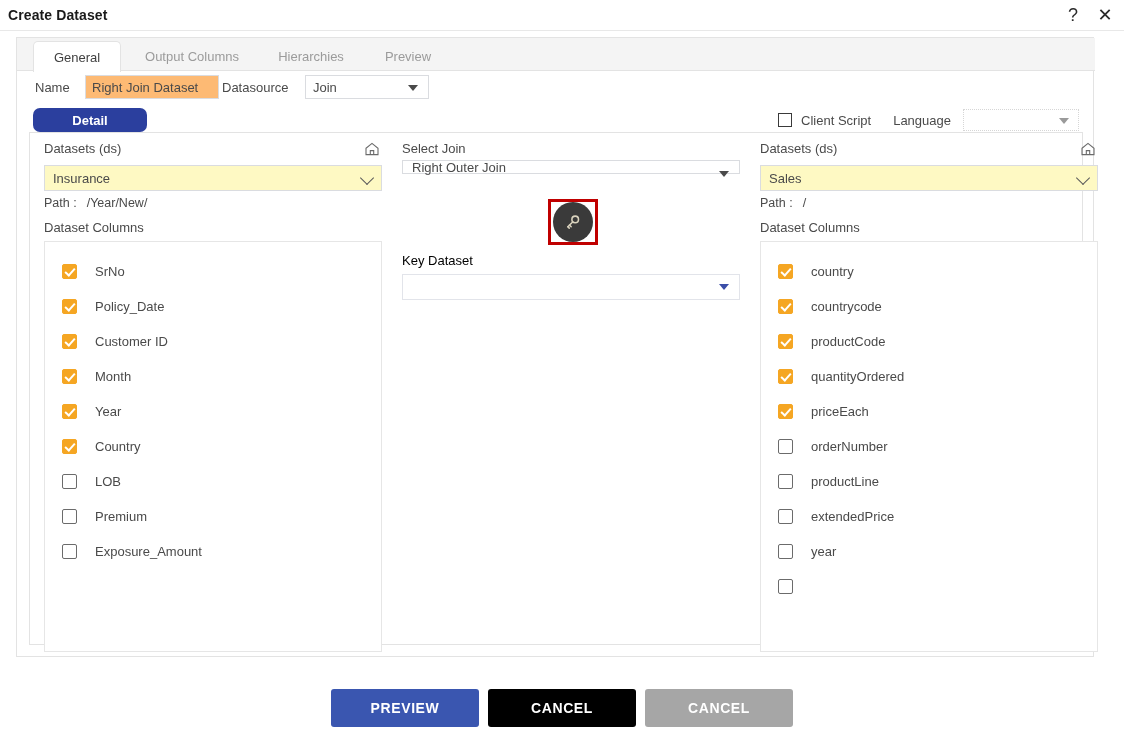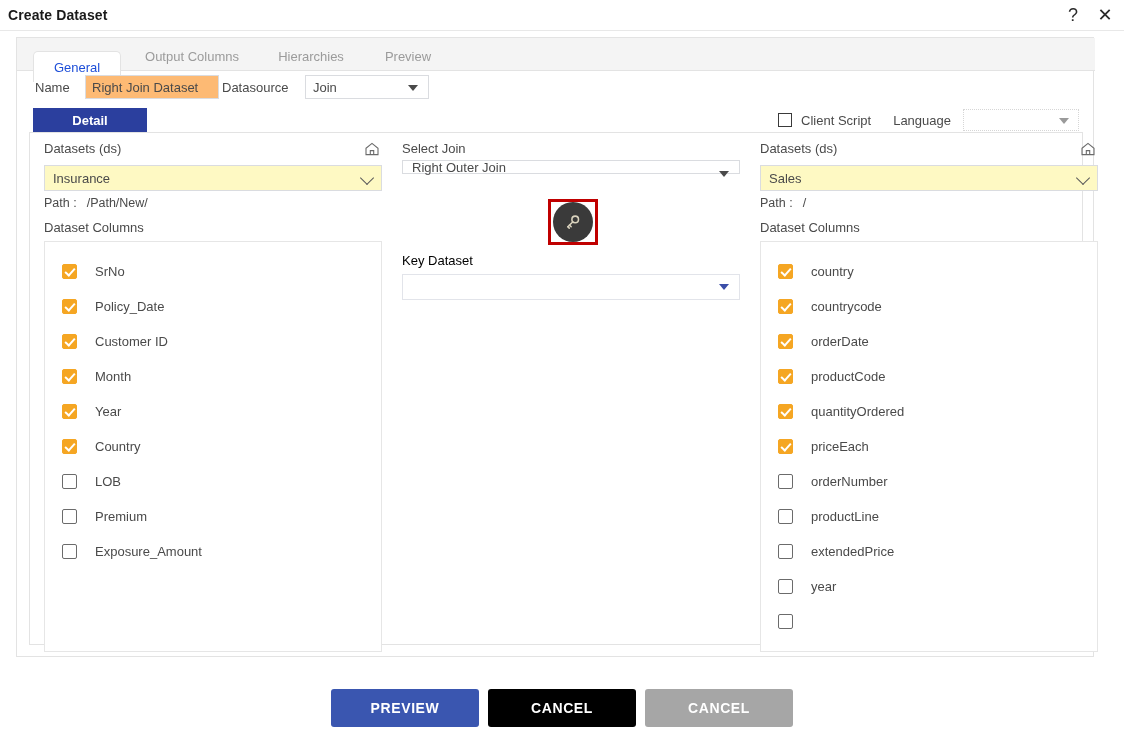--- a/index.html
+++ b/index.html
@@ -52,22 +52,22 @@
     position: absolute; top: 4px; height: 29px;
     display: flex; align-items: center; justify-content: center;
     font-size: 13px; color: #9b9b9b; cursor: pointer;
     padding: 0 18px;
   }
   .tab.active {
     background: #ffffff;
     border: 1px solid #e3e3e3;
     border-bottom: none;
     border-radius: 5px 5px 0 0;
-    color: #1d4ed8;
-    top: 13px; height: 31px;
+    color: #404040;
+    top: 3px; height: 31px;
   }
 
   
   #name-row {
     position: absolute; left: 0; top: 33px; width: 1078px; height: 34px;
   }
   #name-label { position: absolute; left: 18px; top: 9px; font-size: 13px; color: #4a4a4a; }
   #name-input {
     position: absolute; left: 68px; top: 4px; width: 134px; height: 24px;
     border: 1px solid #dadce0; background: #fdba74;
@@ -89,20 +89,21 @@
   }
   .tri-blue { border-top-color: #3b4ea8; }
 
   
   #detail-tab {
     position: absolute; left: 16px; top: 70px; width: 114px; height: 24px;
     background: #2b3f9e;
     color: #ffffff; font-size: 13px; font-weight: bold;
     display: flex; align-items: center; justify-content: center;
     cursor: pointer;
+    border-radius: 7px;
   }
 
   
   #content-panel {
     position: absolute; left: 12px; top: 94px;
     width: 1054px; height: 513px;
     border: 1px solid #e3e3e3;
     background: #ffffff;
   }
 
@@ -300,21 +301,21 @@
             <path d="M3 8.2 L9 3.4 L15 8.2 L15 14.6 L3 14.6 Z"></path>
             <path d="M7.3 14.6 L7.3 10.6 L10.7 10.6 L10.7 14.6"></path>
           </svg>
         </span>
       </div>
       <div class="ds-select">
         <span class="val">Insurance</span>
         <span class="chev"></span>
       </div>
       <div class="path-line">
-        <span>Path :</span><span class="pv">/Path/New/</span>
+        <span>Path :</span><span class="pv">/Year/New/</span>
       </div>
       <div class="cols-label">Dataset Columns</div>
       <div class="col-listbox">
         <div class="col-list-inner" id="left-col-list">
             <div class="col-item">
               <div class="cbox checked"></div>
               <div class="col-item-label">SrNo</div>
             </div>
             <div class="col-item">
               <div class="cbox checked"></div>
@@ -401,24 +402,20 @@
             <div class="col-item">
               <div class="cbox checked"></div>
               <div class="col-item-label">country</div>
             </div>
             <div class="col-item">
               <div class="cbox checked"></div>
               <div class="col-item-label">countrycode</div>
             </div>
             <div class="col-item">
               <div class="cbox checked"></div>
-              <div class="col-item-label">orderDate</div>
-            </div>
-            <div class="col-item">
-              <div class="cbox checked"></div>
               <div class="col-item-label">productCode</div>
             </div>
             <div class="col-item">
               <div class="cbox checked"></div>
               <div class="col-item-label">quantityOrdered</div>
             </div>
             <div class="col-item">
               <div class="cbox checked"></div>
               <div class="col-item-label">priceEach</div>
             </div>

